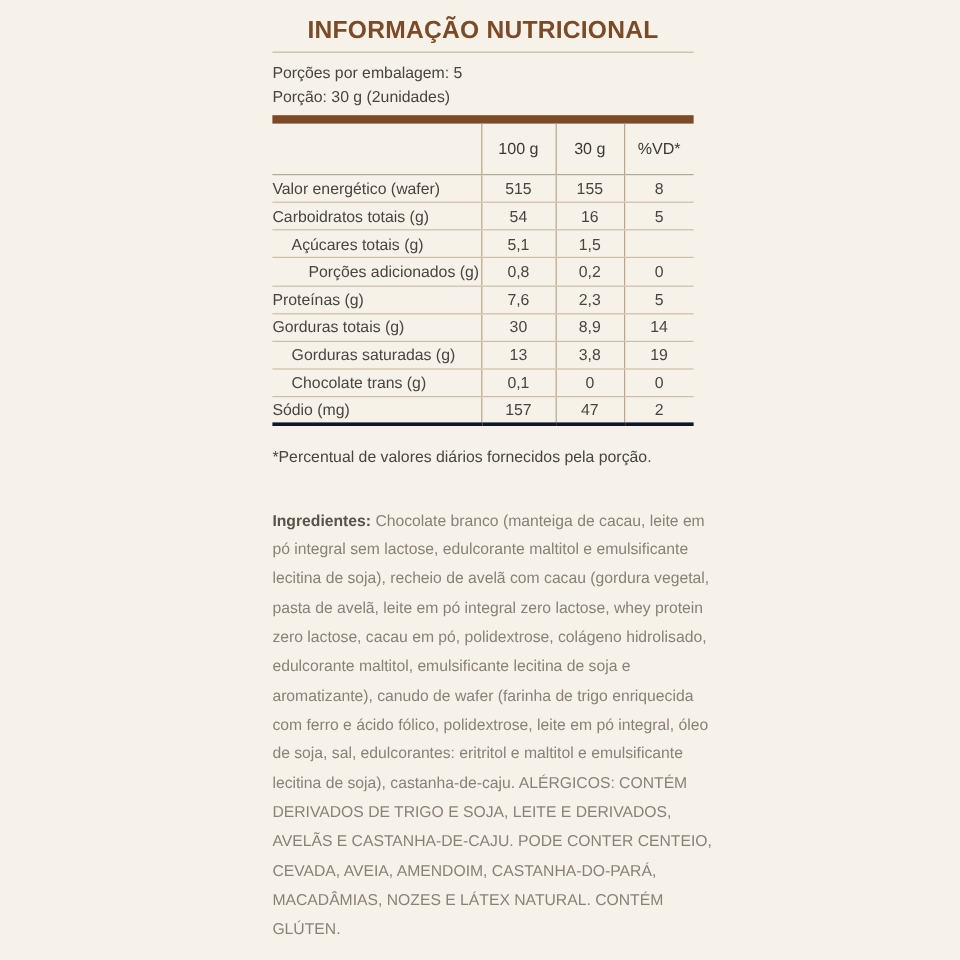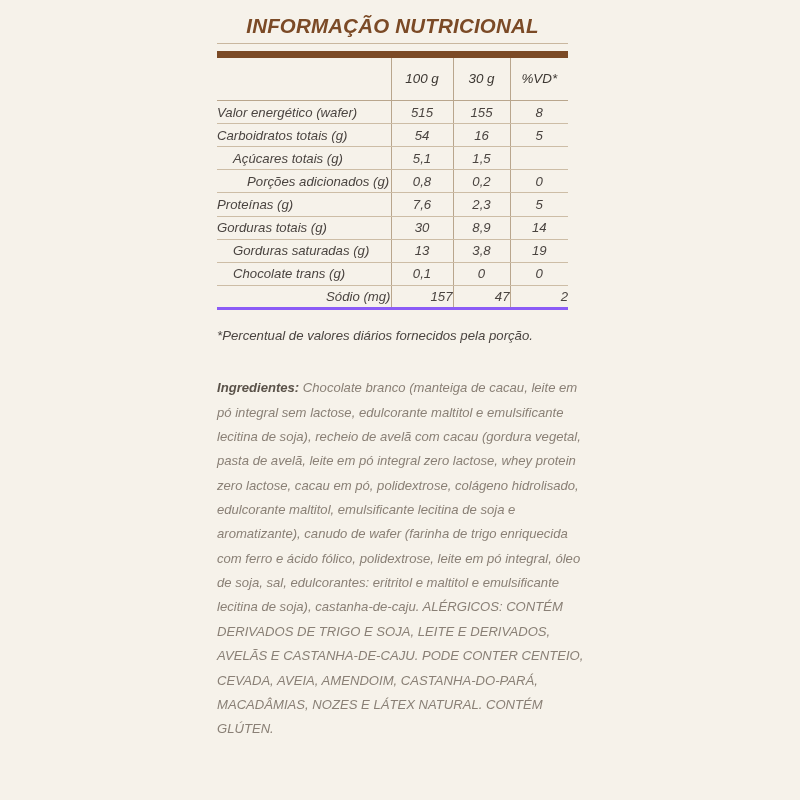--- a/index.html
+++ b/index.html
@@ -12,24 +12,23 @@
     width: 800px;
     height: 800px;
     background: #f6f2ea;
     font-family: "Liberation Sans", sans-serif;
     overflow: hidden;
     position: relative;
   }
 
   .label-wrap {
     position: absolute;
-    left: 217px;
+    left: 227px;
     top: 14px;
     width: 351px;
-    font-style: italic;
   }
 
   
   .title {
     text-align: center;
     font-family: "Liberation Sans", sans-serif;
     font-size: 20.5px;
     font-weight: bold;
     letter-spacing: 0.2px;
     color: #7b4a26;
@@ -78,21 +77,21 @@
     color: #3d3833;
     border-bottom: 1px solid #b9a68d;
   }
   .hdr td.lbl { border-bottom: 1px solid #b9a68d; }
 
   .row td {
     height: 23.1px;
     vertical-align: middle;
     border-bottom: 1px solid #cdbda6;
   }
-  .row.last td { border-bottom: 3px solid #8b5cf6; text-align: right; }
+  .row.last td { border-bottom: 3px solid #0f172a; }
 
   td.lbl {
     text-align: left;
     padding-left: 4px;
     white-space: nowrap;
   }
   td.lbl.ind1 { padding-left: 16px; }
   td.lbl.ind2 { padding-left: 30px; }
 
   td.val {
@@ -123,20 +122,24 @@
     font-weight: bold;
   }
 </style>
 </head>
 <body>
 
 <div class="label-wrap">
 
   <div class="title">INFORMAÇÃO NUTRICIONAL</div>
 
+  <div class="servings">
+    <div>Porções por embalagem: 5</div>
+    <div>Porção: 30 g (2unidades)</div>
+  </div>
 
   <table class="nutri">
     <colgroup>
       <col style="width:174px">
       <col style="width:62px">
       <col style="width:57px">
       <col style="width:58px">
     </colgroup>
     <tbody>
       <tr class="topbar">

